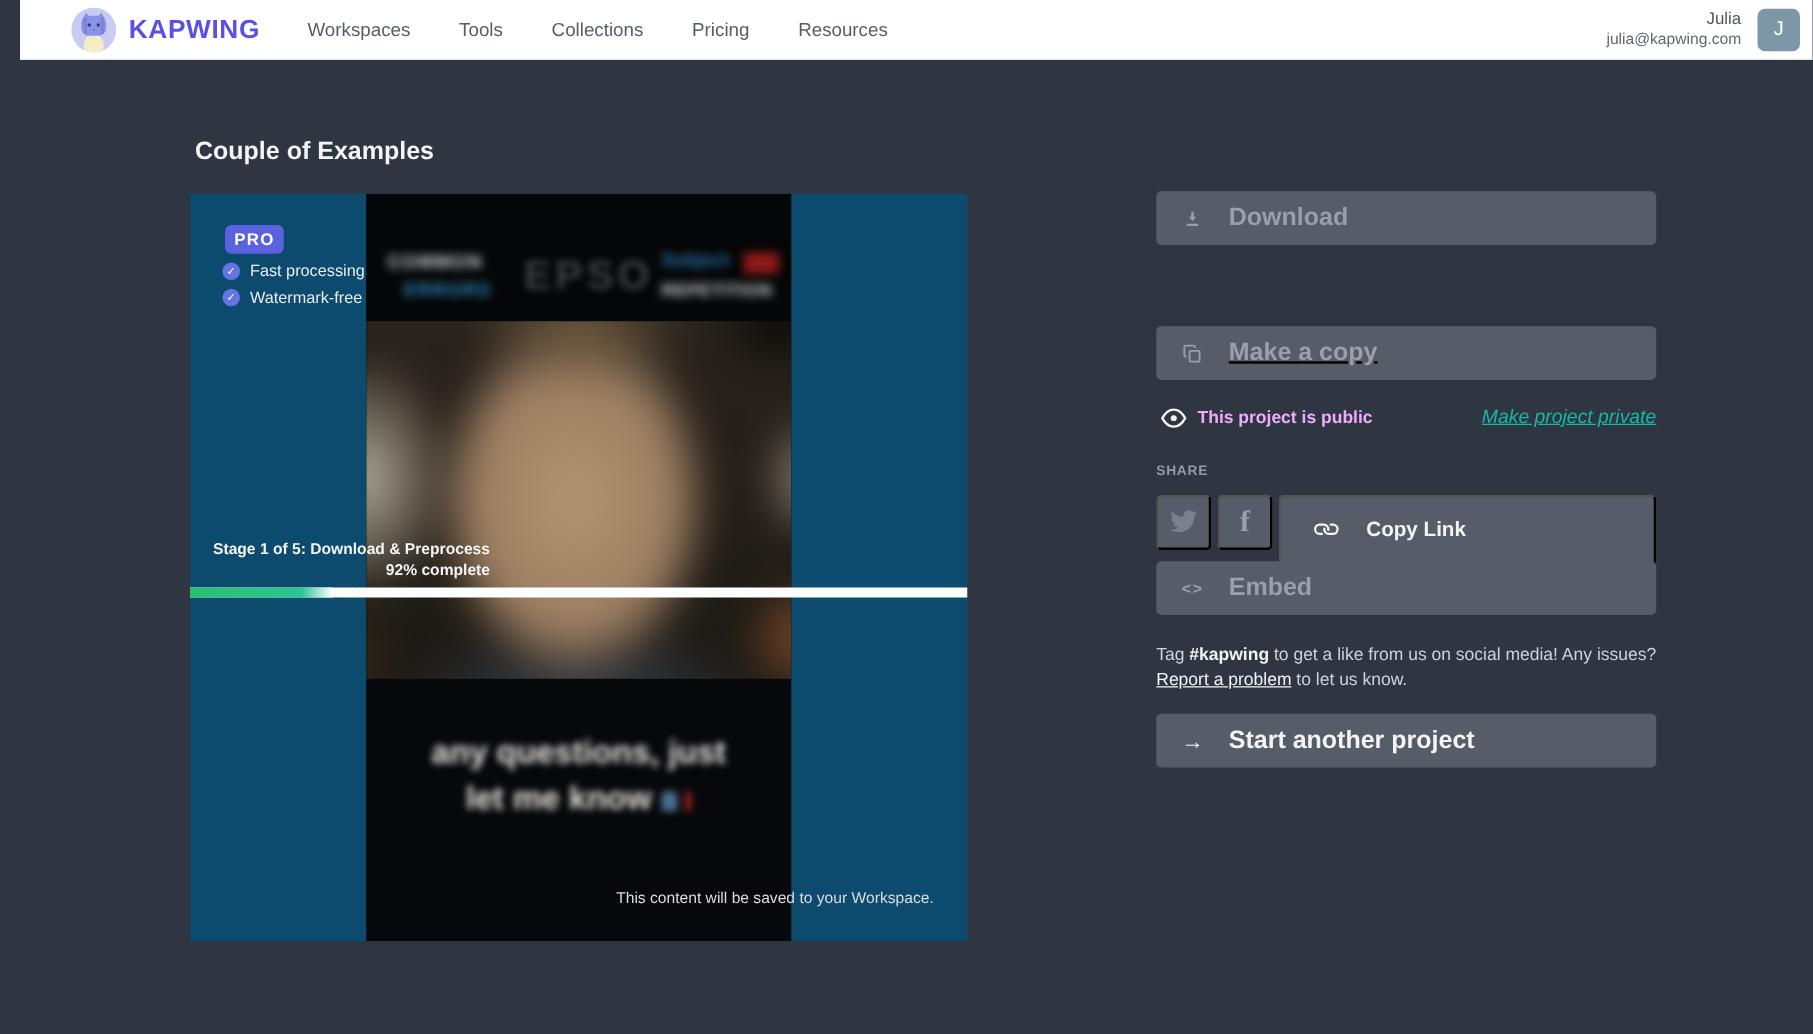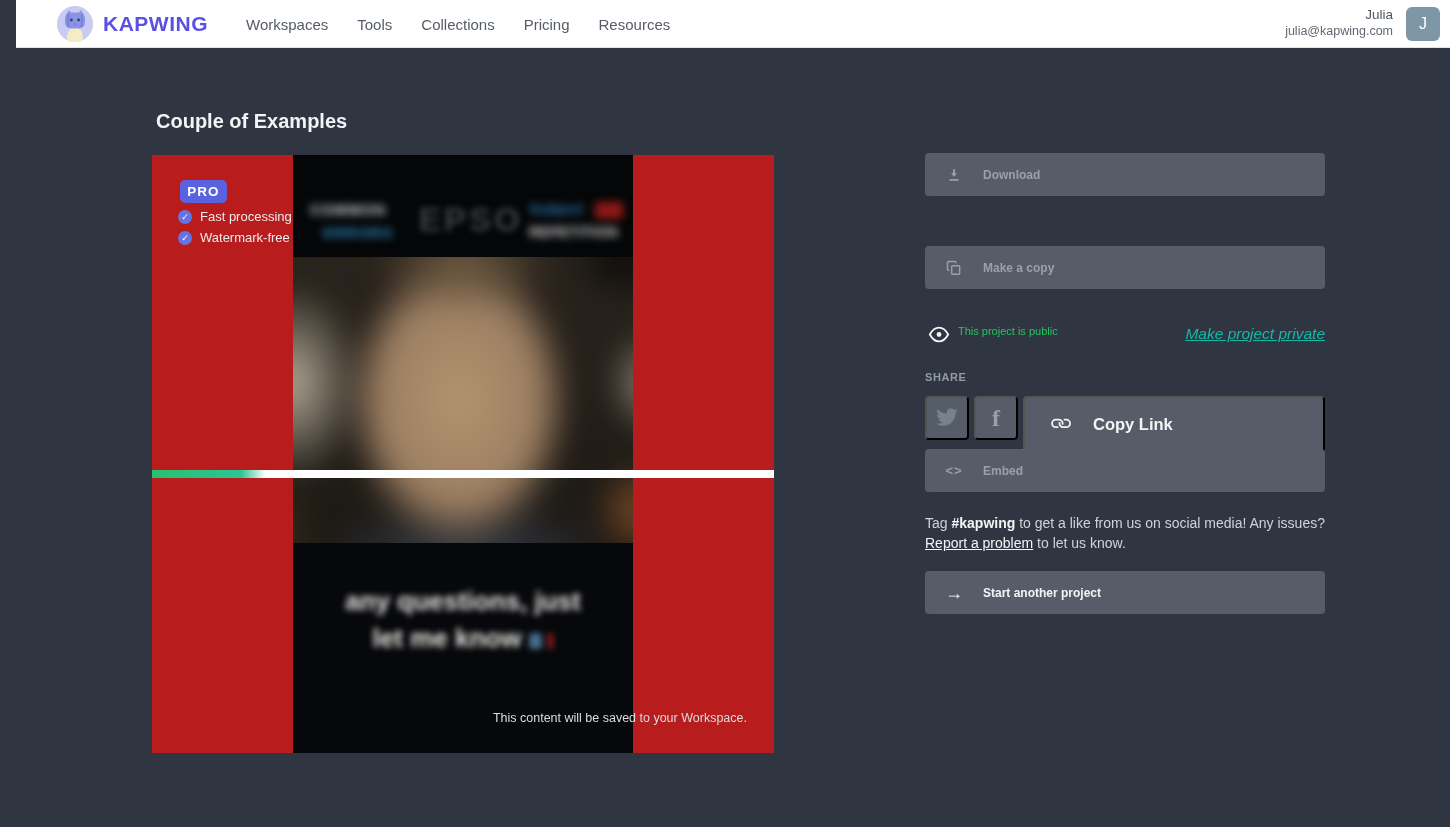--- a/index.html
+++ b/index.html
@@ -6,34 +6,34 @@
   html,body { width:1450px; height:827px; }
   body { font-family:"Liberation Sans", sans-serif; background:#2F3642; overflow:hidden; }
   .stage-wrap { position:relative; width:1450px; height:827px; }
 
   
   .navbar { position:absolute; top:0; left:16px; width:1450px; height:48px; background:#ffffff;
             border-bottom:1px solid #e3e5e9; z-index:50; }
   .logo-circle { position:absolute; left:41px; top:6px; width:36px; height:36px; }
   .brand { position:absolute; left:87px; top:12px; font-size:21px; font-weight:800;
            color:#5A50E3; letter-spacing:.5px; }
-  .nav-links { position:absolute; left:230px; top:0; height:48px; display:flex; align-items:center; gap:29px; }
+  .nav-links { position:absolute; left:230px; top:0; height:48px; display:flex; align-items:center; gap:39px; }
   .nav-link { font-size:15px; color:#565D66; cursor:pointer; }
   .user-block { position:absolute; right:73px; top:7px; text-align:right; line-height:16px; }
   .user-name { font-size:13.5px; color:#4E5660; }
   .user-email { font-size:12.5px; color:#606872; }
   .avatar { position:absolute; left:1390px; top:7px; width:34px; height:34px; border-radius:6px;
             background:#7E97A6; color:#fff; font-size:16px; display:flex; align-items:center;
             justify-content:center; cursor:pointer; }
 
   
   .page-title { position:absolute; left:156px; top:110px; font-size:20px; font-weight:700; color:#F2F4F6; }
 
   .project-card { position:absolute; left:152px; top:155px; width:622px; height:598px;
-                  background:#b91c1c; overflow:hidden; }
+                  background:#0c4a6e; overflow:hidden; }
 
   
   .video-col { position:absolute; left:141px; top:0; width:340px; height:598px; background:#07080B; overflow:hidden; }
   .vid-band-top { position:absolute; left:0; top:0; width:340px; height:102px; background:#050607; }
   .blurwrap { position:absolute; filter:blur(4px); font-weight:700; white-space:nowrap; }
   .t-common { left:17px; top:46px; font-size:15px; color:#d8d9db; letter-spacing:1px; }
   .t-errors { left:30px; top:69px; font-size:15px; color:#2F8FC4; letter-spacing:1px; }
   .t-epso   { left:126px; top:46px; font-size:33px; color:#3D3F46; letter-spacing:3px; filter:blur(3px); }
   .t-subject { left:236px; top:45px; font-size:15px; color:#2A78AE; }
   .t-redblock { position:absolute; left:302px; top:47px; width:28px; height:17px; background:#8E1A17; filter:blur(4px); }
@@ -79,30 +79,30 @@
   .saved-note a { color:#DADCDF; cursor:pointer; }
 
   .waiting-line { position:absolute; left:152px; top:766px; width:792px; text-align:center;
                   font-size:15px; color:#E8EAEC; }
   .waiting-line .link { font-weight:700; color:#F4F5F7; text-decoration:underline; cursor:pointer; }
 
   
   .side-btn { position:absolute; left:925px; width:400px; height:43px; background:#575D68;
               border-radius:4px; display:flex; align-items:center; cursor:pointer; border:none; }
   .side-btn .ico { width:20px; margin-left:19px; display:flex; align-items:center; justify-content:center; }
-  .side-btn .lbl { margin-left:19px; font-size:12px; font-weight:600; }
+  .side-btn .lbl { margin-left:19px; font-size:20px; font-weight:600; }
   .btn-disabled .lbl { color:#99A0AB; }
   .btn-active .lbl { color:#F3F4F6; }
 
-  .btn-download { top:153px; } .btn-edit { top:207px; } .btn-copy { top:246px; }
+  .btn-download { top:153px; } .btn-edit { top:207px; } .btn-copy { top:261px;text-decoration:underline; }
   .btn-embed { top:449px; } .btn-start { top:571px; }
 
   .public-row { position:absolute; left:925px; top:325px; width:400px; height:20px; }
   .eye-wrap { position:absolute; left:3px; top:1px; }
-  .public-label { position:absolute; left:33px; top:0; font-size:11px; font-weight:400; color:#22c55e; }
+  .public-label { position:absolute; left:33px; top:0; font-size:14px; font-weight:700; color:#f0abfc; }
   .private-link { position:absolute; right:0; top:0; font-size:15.5px; font-style:italic;
                   text-decoration:underline; color:#14b8a6; cursor:pointer; }
 
   .share-label { position:absolute; left:925px; top:371px; font-size:11px; font-weight:600;
                  letter-spacing:.6px; color:#939AA5; }
   .sq-btn { position:absolute; top:396px; width:44px; height:44px; background:#575D68; border-radius:4px;
             display:flex; align-items:center; justify-content:center; cursor:pointer; }
   .btn-twitter { left:925px; } .btn-facebook { left:974px; }
   .fb-glyph { font-size:24px; font-weight:700; color:#99A0AB; font-family:"Liberation Serif", serif; }
   .btn-copylink { position:absolute; left:1023px; top:396px; width:302px; height:57px; background:#575D68;
@@ -184,20 +184,24 @@
     <div class="pro-badge">PRO</div>
     <div class="benefit benefit-1">
       <span class="check-circle">✓</span>
       <span class="benefit-label">Fast processing</span>
     </div>
     <div class="benefit benefit-2">
       <span class="check-circle">✓</span>
       <span class="benefit-label">Watermark-free</span>
     </div>
 
+    <div class="stage-text">
+      <div>Stage 1 of 5: Download &amp; Preprocess</div>
+      <div>92% complete</div>
+    </div>
     <div class="progress-track">
       <div class="progress-fill" style="width: 18.4%;"></div>
     </div>
 
     <div class="saved-note"><span>This content will be saved to your </span><a>Workspace</a><span>.</span></div>
   </section>
 
 
   <button class="side-btn btn-download btn-disabled">
     <span class="ico">

